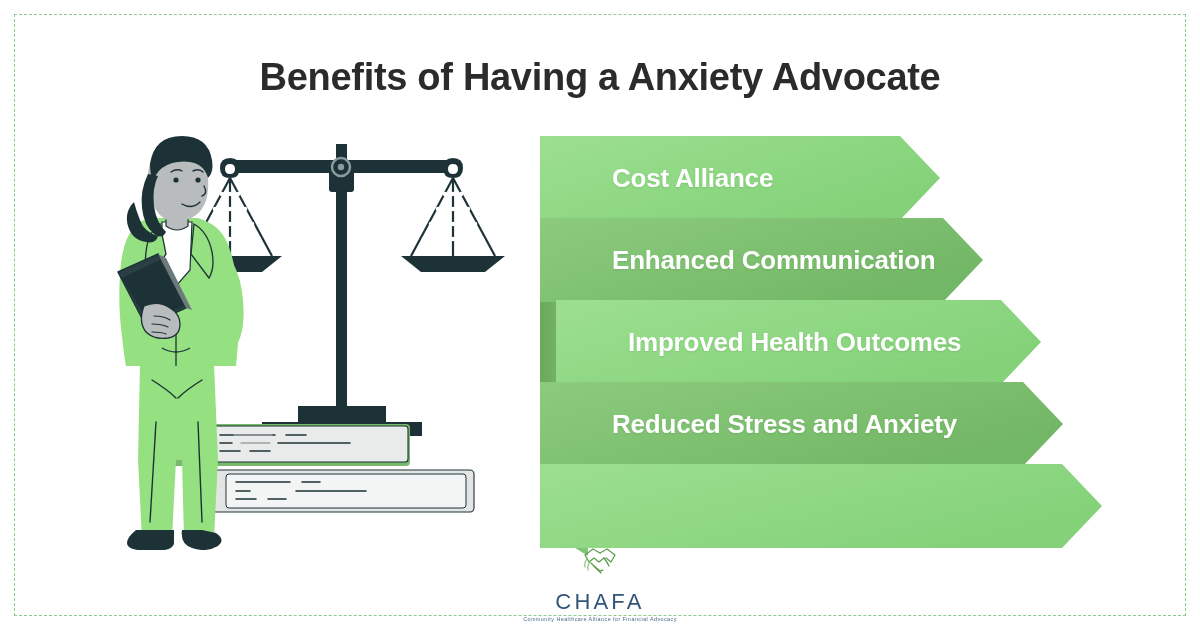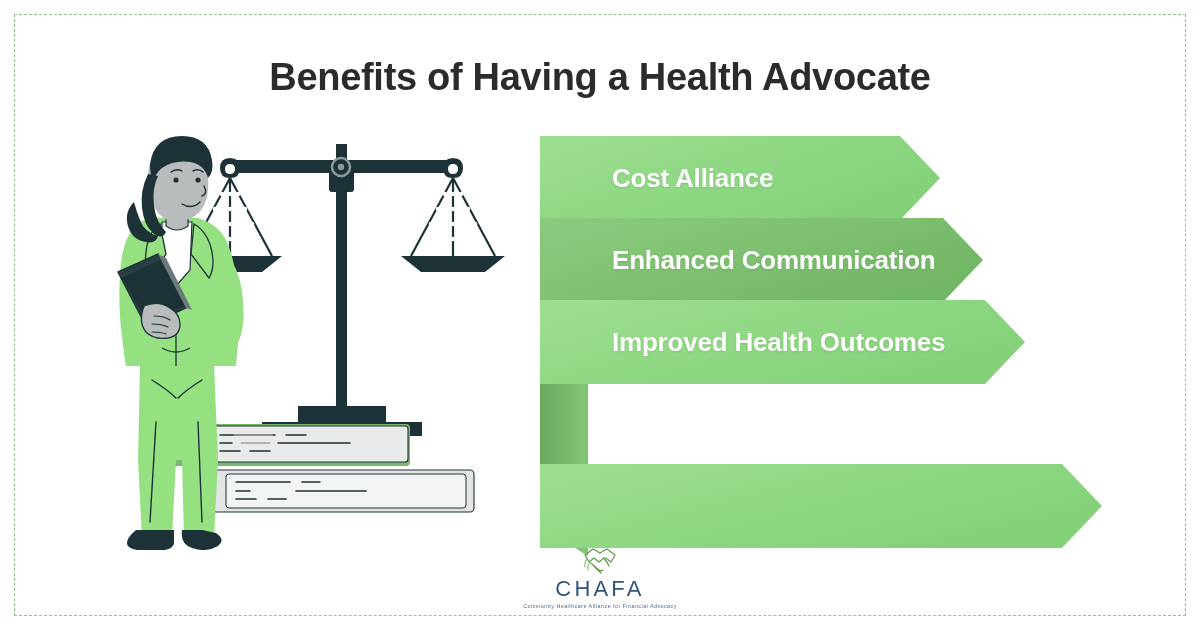--- a/index.html
+++ b/index.html
@@ -105,21 +105,21 @@
     position: absolute;
     left: 0;
     top: 546px;
     width: 1200px;
     display: flex;
     flex-direction: column;
     align-items: center;
   }
   .logo-mark { width: 44px; height: 30px; }
   .logo-word {
-    margin-top: 0;
+    margin-top: 13px;
     font-size: 22px;
     letter-spacing: 3.2px;
     font-weight: normal;
     color: #33557a;
     font-family: "Liberation Sans", sans-serif;
   }
   .logo-tagline {
     margin-top: 1px;
     font-size: 5.4px;
     letter-spacing: 0.45px;
@@ -127,21 +127,21 @@
     font-family: "Liberation Sans", sans-serif;
   }
 </style>
 </head>
 <body>
 
 <div class="canvas">
 
   <div class="border-frame"></div>
 
-  <h1 class="title">Benefits of Having a Health Advocate</h1>
+  <h1 class="title">Benefits of Having a Anxiety Advocate</h1>
 
   <div class="illustration">
     <svg width="420" height="420" viewBox="0 0 420 420" xmlns="http://www.w3.org/2000/svg">
 
       <g>
 
         <rect x="226" y="14" width="11" height="300" fill="#1d3236"></rect>
 
         <rect x="219" y="36" width="25" height="26" rx="3" fill="#1d3236"></rect>
 
@@ -321,33 +321,45 @@
           <linearGradient id="g2" x1="0" y1="0" x2="1" y2="0.6">
             <stop offset="0%" stop-color="#8ccb7e"></stop>
             <stop offset="100%" stop-color="#72b765"></stop>
           </linearGradient>
         </defs>
         <path d="M0 0 L403 0 L443 42 L403 84 L0 84 Z" fill="url(#g2)"></path>
       </svg>
       <div class="banner-label">Enhanced Communication</div>
     </div>
 
-    <div class="banner-row" style="top:164px; width:485px;">
+    <div class="banner-row" style="top:164px; width:485px;margin-left:16px;">
       <svg class="banner-shape" viewBox="0 0 485 84" preserveAspectRatio="none" xmlns="http://www.w3.org/2000/svg">
         <defs>
           <linearGradient id="g3" x1="0" y1="0" x2="1" y2="0.6">
             <stop offset="0%" stop-color="#9cdf90"></stop>
             <stop offset="100%" stop-color="#84d179"></stop>
           </linearGradient>
         </defs>
         <path d="M0 0 L445 0 L485 42 L445 84 L0 84 Z" fill="url(#g3)"></path>
       </svg>
       <div class="banner-label">Improved Health Outcomes</div>
     </div>
 
+    <div class="banner-row" style="top:246px; width:523px;">
+      <svg class="banner-shape" viewBox="0 0 523 84" preserveAspectRatio="none" xmlns="http://www.w3.org/2000/svg">
+        <defs>
+          <linearGradient id="g4" x1="0" y1="0" x2="1" y2="0.6">
+            <stop offset="0%" stop-color="#8ccb7e"></stop>
+            <stop offset="100%" stop-color="#72b765"></stop>
+          </linearGradient>
+        </defs>
+        <path d="M0 0 L483 0 L523 42 L483 84 L0 84 Z" fill="url(#g4)"></path>
+      </svg>
+      <div class="banner-label">Reduced Stress and Anxiety</div>
+    </div>
 
     <div class="banner-row" style="top:328px; width:562px;">
       <svg class="banner-shape" viewBox="0 0 562 84" preserveAspectRatio="none" xmlns="http://www.w3.org/2000/svg">
         <defs>
           <linearGradient id="g5" x1="0" y1="0" x2="1" y2="0.6">
             <stop offset="0%" stop-color="#9cdf90"></stop>
             <stop offset="100%" stop-color="#84d179"></stop>
           </linearGradient>
         </defs>
         <path d="M0 0 L522 0 L562 42 L522 84 L0 84 Z" fill="url(#g5)"></path>

